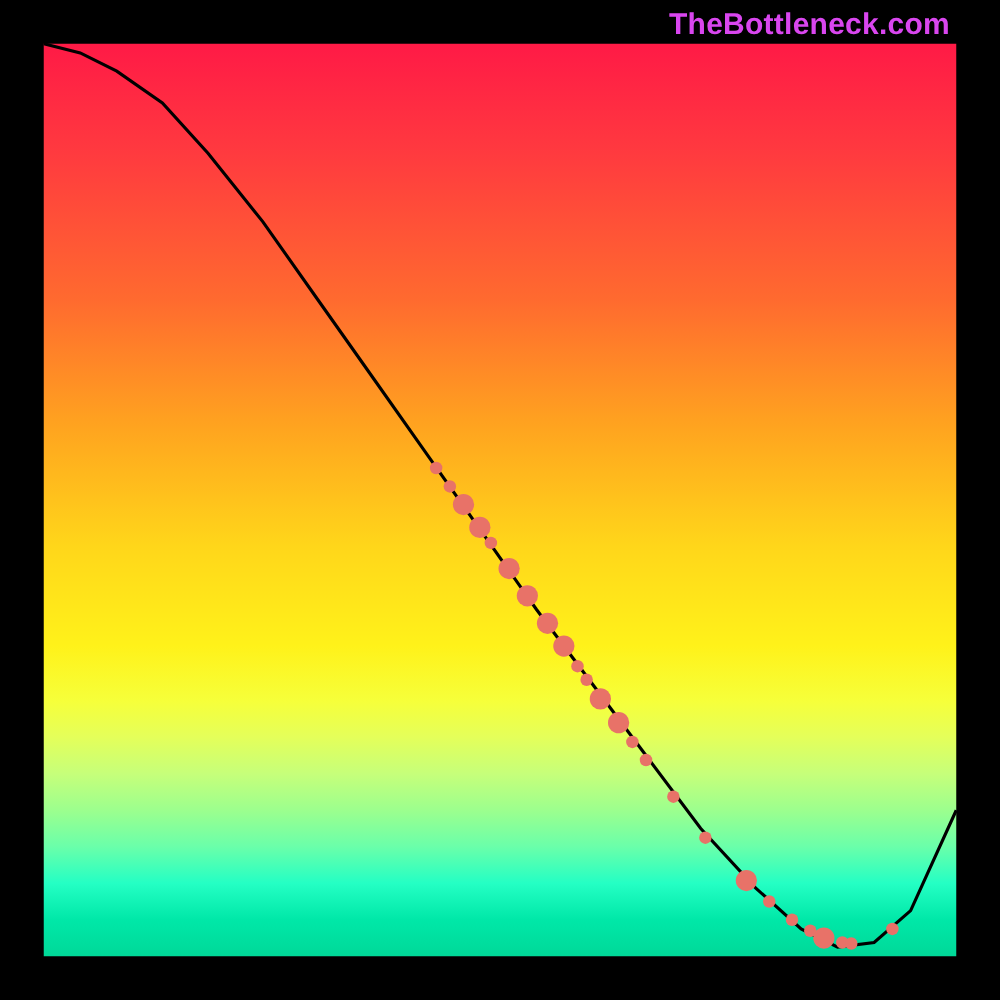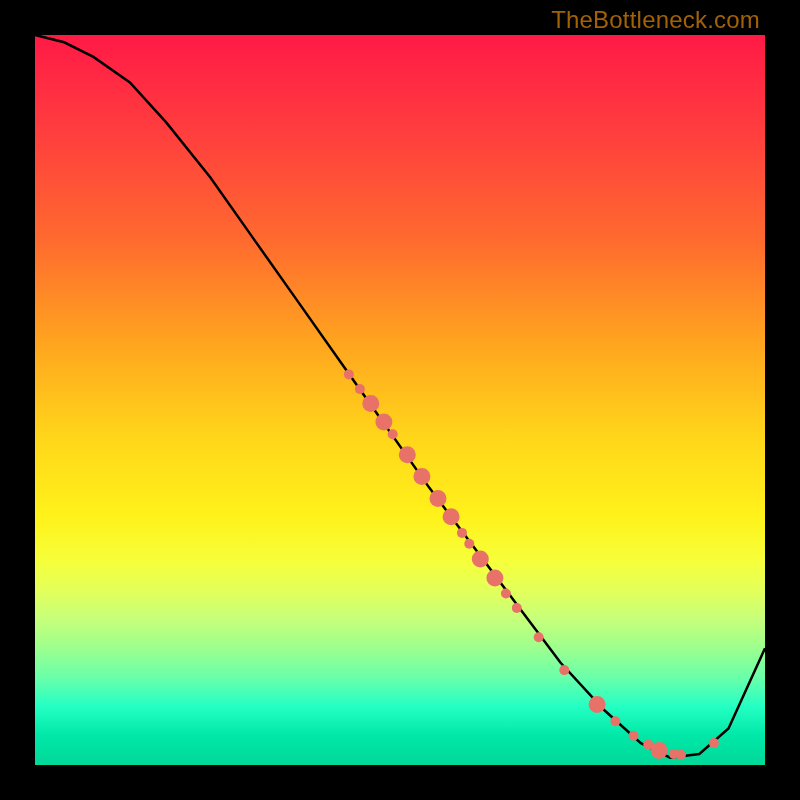--- a/index.html
+++ b/index.html
@@ -39,23 +39,23 @@
       #6affaa 88%,
       #24ffc4 92%,
       #00e8a8 96%,
       #00d898 100%
     );
   }
   .attribution {
     position: absolute;
     top: 6px;
     right: 40px;
-    color: #a16207;
+    color: #d946ef;
     font-size: 24px;
-    font-weight: 400;
+    font-weight: 700;
     letter-spacing: 0.2px;
   }
   svg.curve {
     position: absolute;
     left: 0;
     top: 0;
     width: 730px;
     height: 730px;
     overflow: visible;
   }

